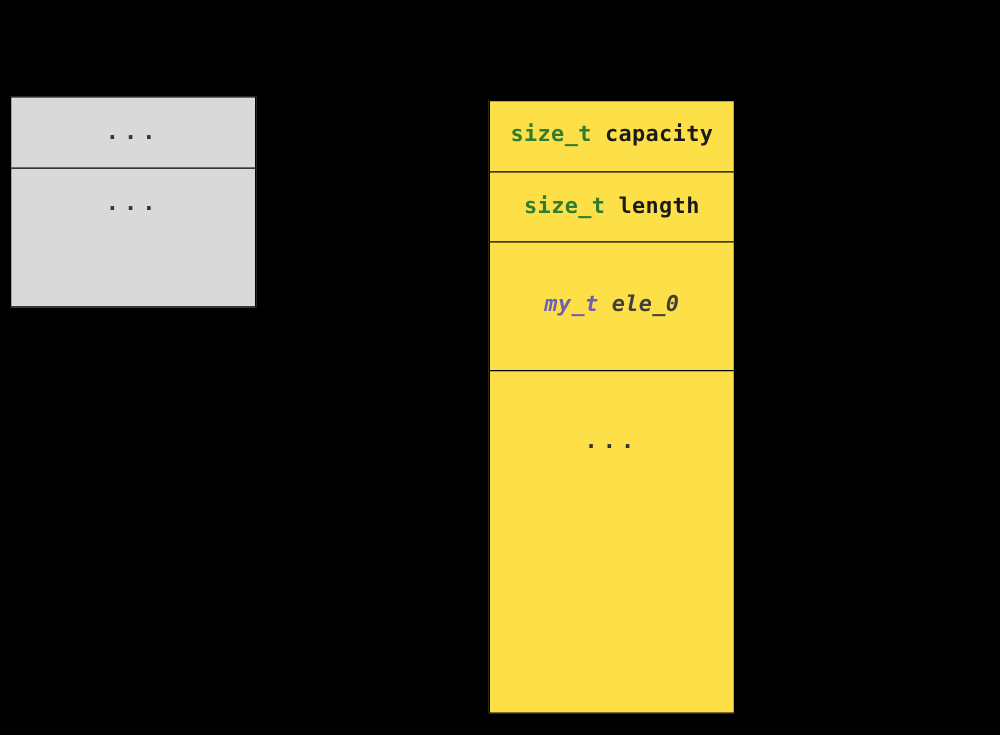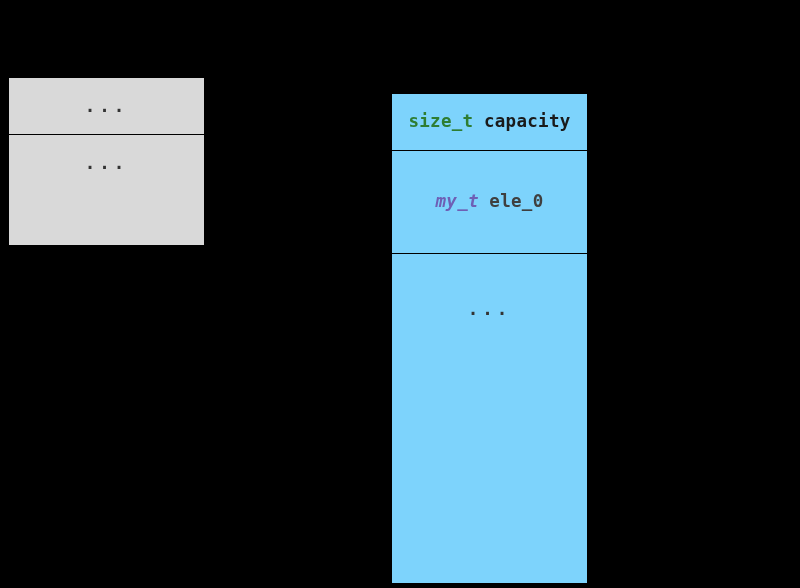--- a/index.html
+++ b/index.html
@@ -38,24 +38,24 @@
     left: 8px;
     top: 77px;
     width: 197px;
     height: 169px;
     background: #d9d9d9;
   }
 
   
   #dynarray-box {
     left: 391px;
-    top: 93px;
+    top: 80px;
     width: 197px;
     height: 491px;
-    background: #7dd3fc;
+    background: #fde047;
   }
 
   .cell {
     box-sizing: border-box;
     display: flex;
     align-items: center;
     justify-content: center;
     border-bottom: 1.6px solid #000000;
     overflow: hidden;
     white-space: nowrap;
@@ -88,20 +88,21 @@
     font-weight: bold;
     font-style: italic;
   }
   .tok-name {
     color: #1a1a1a;
     font-weight: bold;
   }
   .tok-name-italic {
     color: #3f3f3f;
     font-weight: bold;
+    font-style: italic;
   }
   .tok-space {
     display: inline-block;
     width: 0.6em;
   }
 
   .ellipsis {
     color: #333333;
     font-weight: bold;
     font-size: 17.5px;
@@ -125,20 +126,23 @@
     </div>
 
   </div>
 
   <div class="struct-box" id="dynarray-box">
 
     <div class="cell h-small">
       <span class="cell-text"><span class="tok-type-kw">size_t</span><span class="tok-space"></span><span class="tok-name">capacity</span></span>
     </div>
 
+    <div class="cell h-small">
+      <span class="cell-text"><span class="tok-type-kw">size_t</span><span class="tok-space"></span><span class="tok-name">length</span></span>
+    </div>
 
 
     <div class="cell h-large">
       <span class="cell-text"><span class="tok-type-user-italic">my_t</span><span class="tok-space"></span><span class="tok-name-italic">ele_0</span></span>
     </div>
 
 
     <div class="cell h-tail">
       <span class="ellipsis">...</span>
     </div>

